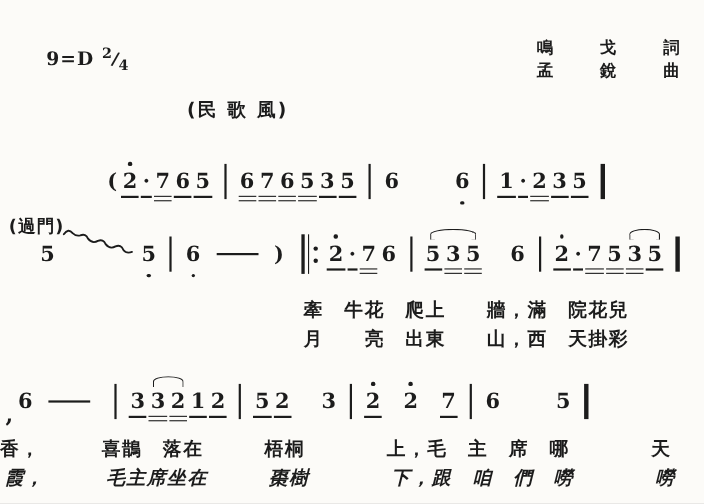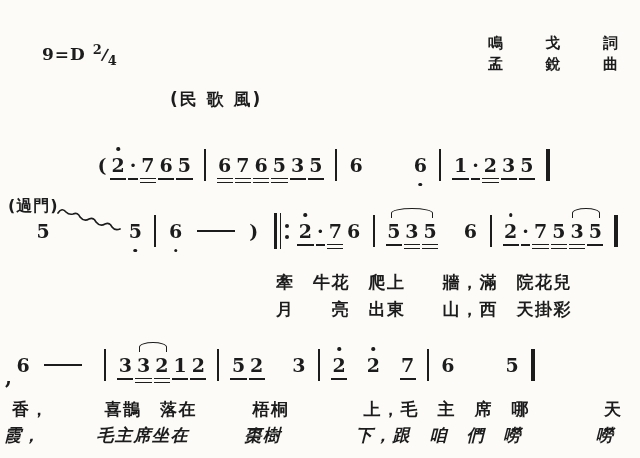--- a/index.html
+++ b/index.html
@@ -52,21 +52,21 @@
   .rd{display:flex;flex-direction:column;justify-content:center;gap:7px;margin-left:4px;}
   .rd i{width:4px;height:4px;border-radius:50%;background:var(--ink);}
   .gliss{display:inline-block;margin:0 4px;transform:translateY(-8px);flex:none;}
   .breath{font-family:"DejaVu Serif",serif;font-weight:bold;font-size:20px;
           transform:translateY(12px);margin-right:2px;}
   
   .lyr{position:absolute;font-size:17px;font-weight:bold;letter-spacing:1.5px;
        line-height:24px;white-space:pre;}
   .la1{left:276px;top:270px;text-align:right;}
   .la2{left:276px;top:297px;}
-  .lb1{left:12px;top:397px;}
+  .lb1{left:0;top:397px;}
   .lb2{left:4px;top:423px;font-style:italic;}
 </style>
 </head>
 <body>
 
 <div class="page">
 
   <div class="keysig">
     <span>9=D</span>
     <span class="mnum">2</span><span class="mslash">/</span><span class="mden">4</span>

